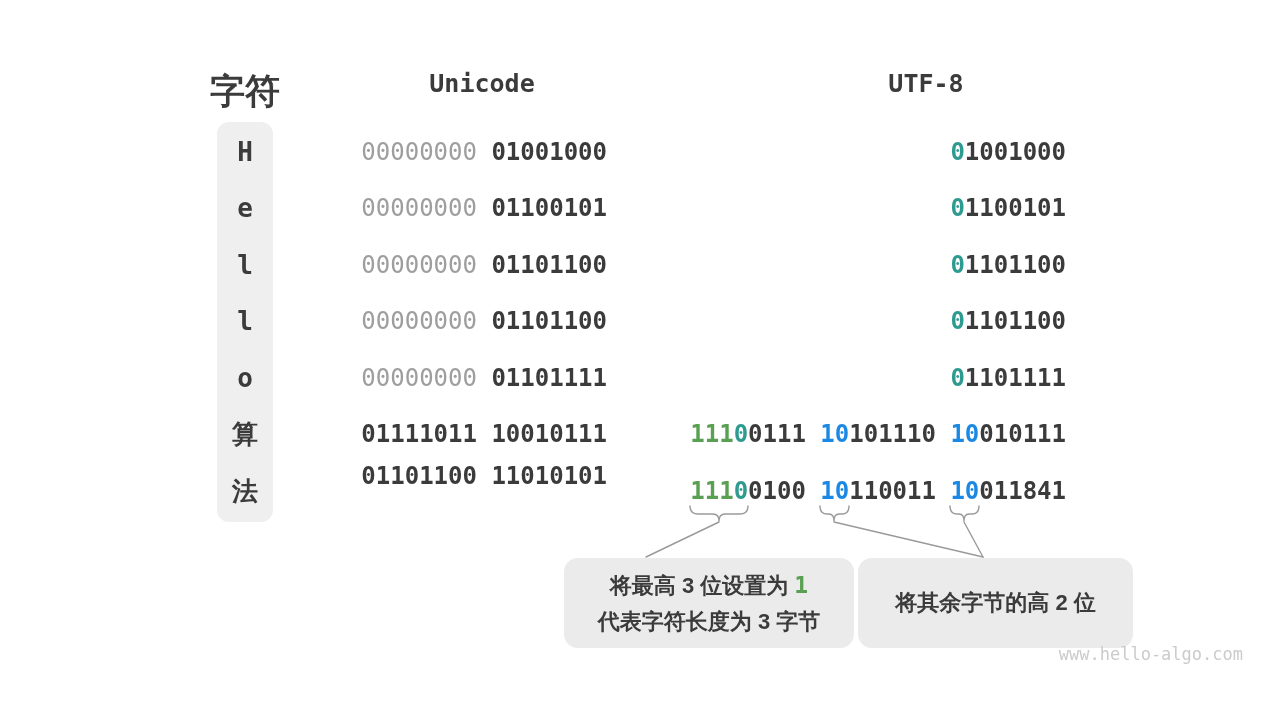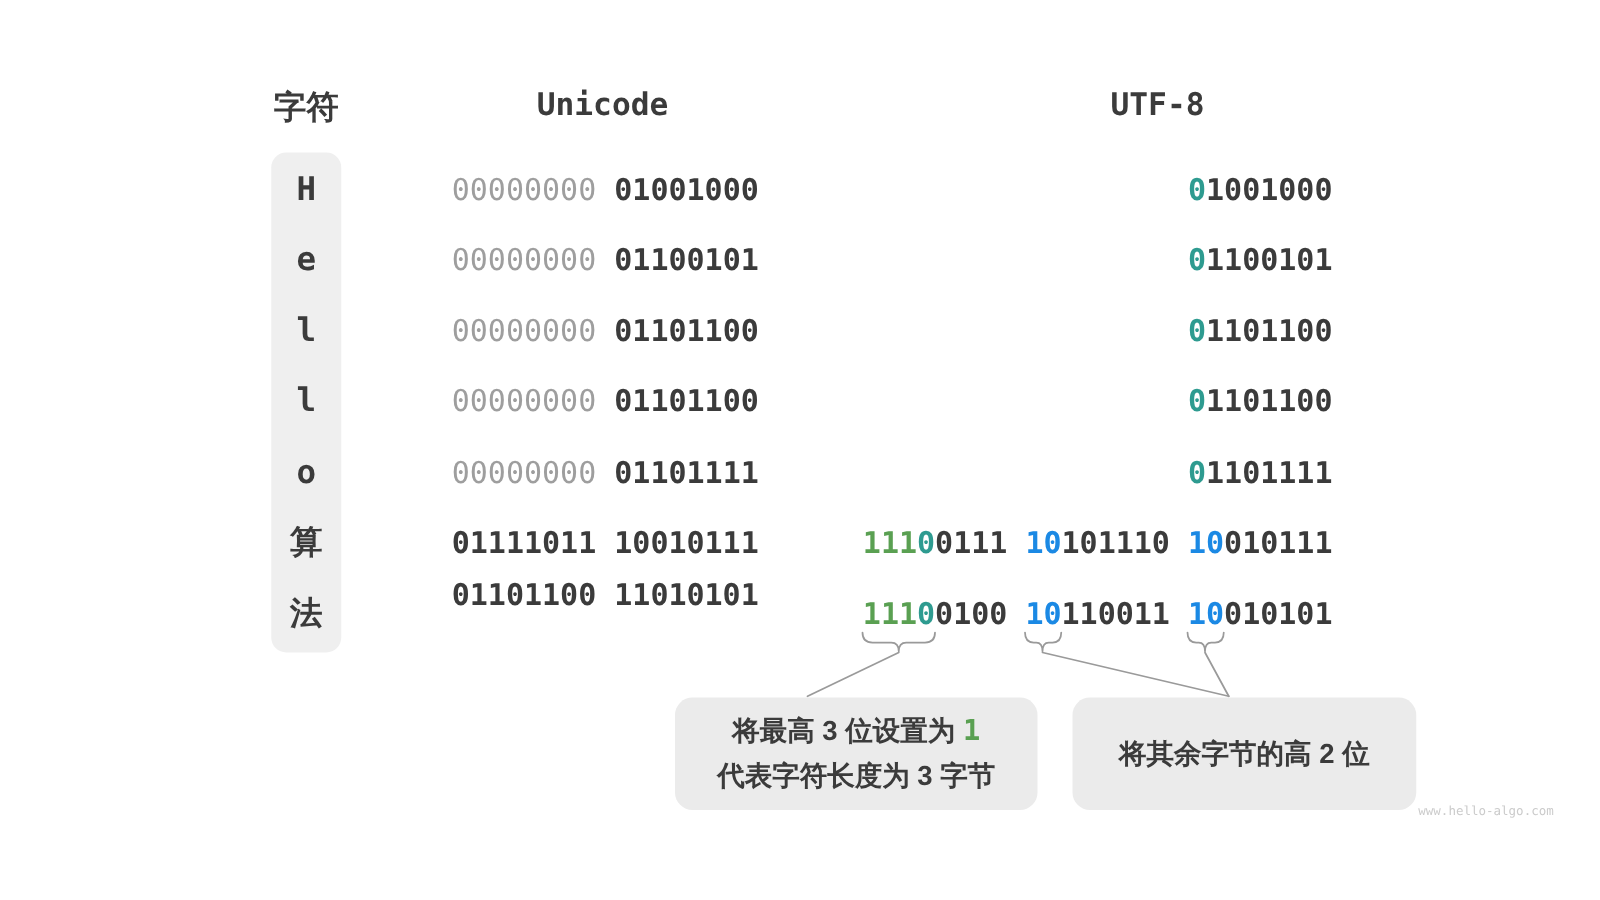--- a/index.html
+++ b/index.html
@@ -3,21 +3,21 @@
 <meta charset="utf-8">
 <style>
   html,body{margin:0;padding:0;background:#ffffff;}
   .canvas{
     position:relative;width:1280px;height:720px;background:#ffffff;overflow:hidden;
     font-family:"Liberation Sans",sans-serif;
   }
 
   
   .hdr{position:absolute;transform:translateX(-50%);font-weight:bold;color:#3b3b3b;white-space:nowrap;}
-  .hdr-char{left:245px;top:68px;font-size:26px;}
+  .hdr-char{left:245px;top:68px;font-size:35px;}
   .hdr-mono{font-family:"DejaVu Sans Mono",monospace;font-size:25px;}
   .hdr-unicode{left:482px;top:69px;}
   .hdr-utf8{left:926px;top:69px;}
 
   
   .char-column-bg{
     position:absolute;left:217px;top:122px;width:56px;height:400px;
     background:#efefef;border-radius:12px;
   }
 
@@ -42,26 +42,26 @@
 
   
   .overlay{position:absolute;left:0;top:0;width:1280px;height:720px;pointer-events:none;}
 
   
   .callout{
     position:absolute;top:558px;height:90px;background:#ebebeb;border-radius:14px;
     display:flex;flex-direction:column;justify-content:center;align-items:center;
     font-size:22px;color:#3b3b3b;line-height:36px;white-space:pre;
   }
-  .callout-1{left:540px;width:290px;}
+  .callout-1{left:564px;width:290px;}
   .callout-2{left:858px;width:275px;}
   .callout .seg.green,.callout .seg.blue{font-family:"DejaVu Sans Mono",monospace;font-size:23px;}
 
   .watermark{
-    position:absolute;right:37px;top:644px;font-size:10px;color:#cbcbcb;
+    position:absolute;right:37px;top:644px;font-size:17px;color:#cbcbcb;
     font-family:"DejaVu Sans Mono",monospace;
   }
 </style>
 </head>
 <body>
 
 <div class="canvas">
 
   <div class="hdr hdr-char">字符</div>
   <div class="hdr hdr-mono hdr-unicode">Unicode</div>
@@ -83,21 +83,21 @@
       <div class="bin unicode-cell" style="top: 306px;"><span class="seg gray">00000000</span><span class="seg dark"> </span><span class="seg dark">01101100</span></div>
       <div class="bin utf8-cell" style="top: 306px;"><span class="seg teal">0</span><span class="seg dark">1101100</span></div>
       <div class="char-cell" style="top: 362.5px;">o</div>
       <div class="bin unicode-cell" style="top: 362.5px;"><span class="seg gray">00000000</span><span class="seg dark"> </span><span class="seg dark">01101111</span></div>
       <div class="bin utf8-cell" style="top: 362.5px;"><span class="seg teal">0</span><span class="seg dark">1101111</span></div>
       <div class="char-cell" style="top: 419px;">算</div>
       <div class="bin unicode-cell" style="top: 419px;"><span class="seg dark">01111011 10010111</span></div>
       <div class="bin utf8-cell" style="top: 419px;"><span class="seg green">111</span><span class="seg teal">0</span><span class="seg dark">0111 </span><span class="seg blue">10</span><span class="seg dark">101110 </span><span class="seg blue">10</span><span class="seg dark">010111</span></div>
       <div class="char-cell" style="top: 475.5px;">法</div>
       <div class="bin unicode-cell" style="top: 461px;"><span class="seg dark">01101100 11010101</span></div>
-      <div class="bin utf8-cell" style="top: 475.5px;"><span class="seg green">111</span><span class="seg teal">0</span><span class="seg dark">0100 </span><span class="seg blue">10</span><span class="seg dark">110011 </span><span class="seg blue">10</span><span class="seg dark">010101</span></div>
+      <div class="bin utf8-cell" style="top: 475.5px;"><span class="seg green">111</span><span class="seg teal">0</span><span class="seg dark">0100 </span><span class="seg blue">10</span><span class="seg dark">110011 </span><span class="seg blue">10</span><span class="seg dark">011841</span></div>
     </div>
 
   <svg class="overlay" width="1280" height="720" viewBox="0 0 1280 720" fill="none" stroke="#9a9a9a" stroke-width="1.4" stroke-linecap="round" stroke-linejoin="round">
 
     <path d="M690,506 C690,512 693,514 698,514 L713,514 C717,514 719,516 719,521 C719,516 721,514 725,514 L740,514 C745,514 748,512 748,506"></path>
 
     <path d="M820,506 C820,512 823,514 827,514 L829,514 C832,514 834,516 834,521 C834,516 836,514 839,514 L842,514 C846,514 849,512 849,506"></path>
 
     <path d="M950,506 C950,512 953,514 957,514 L959,514 C962,514 964,516 964,521 C964,516 966,514 969,514 L972,514 C976,514 979,512 979,506"></path>
 

